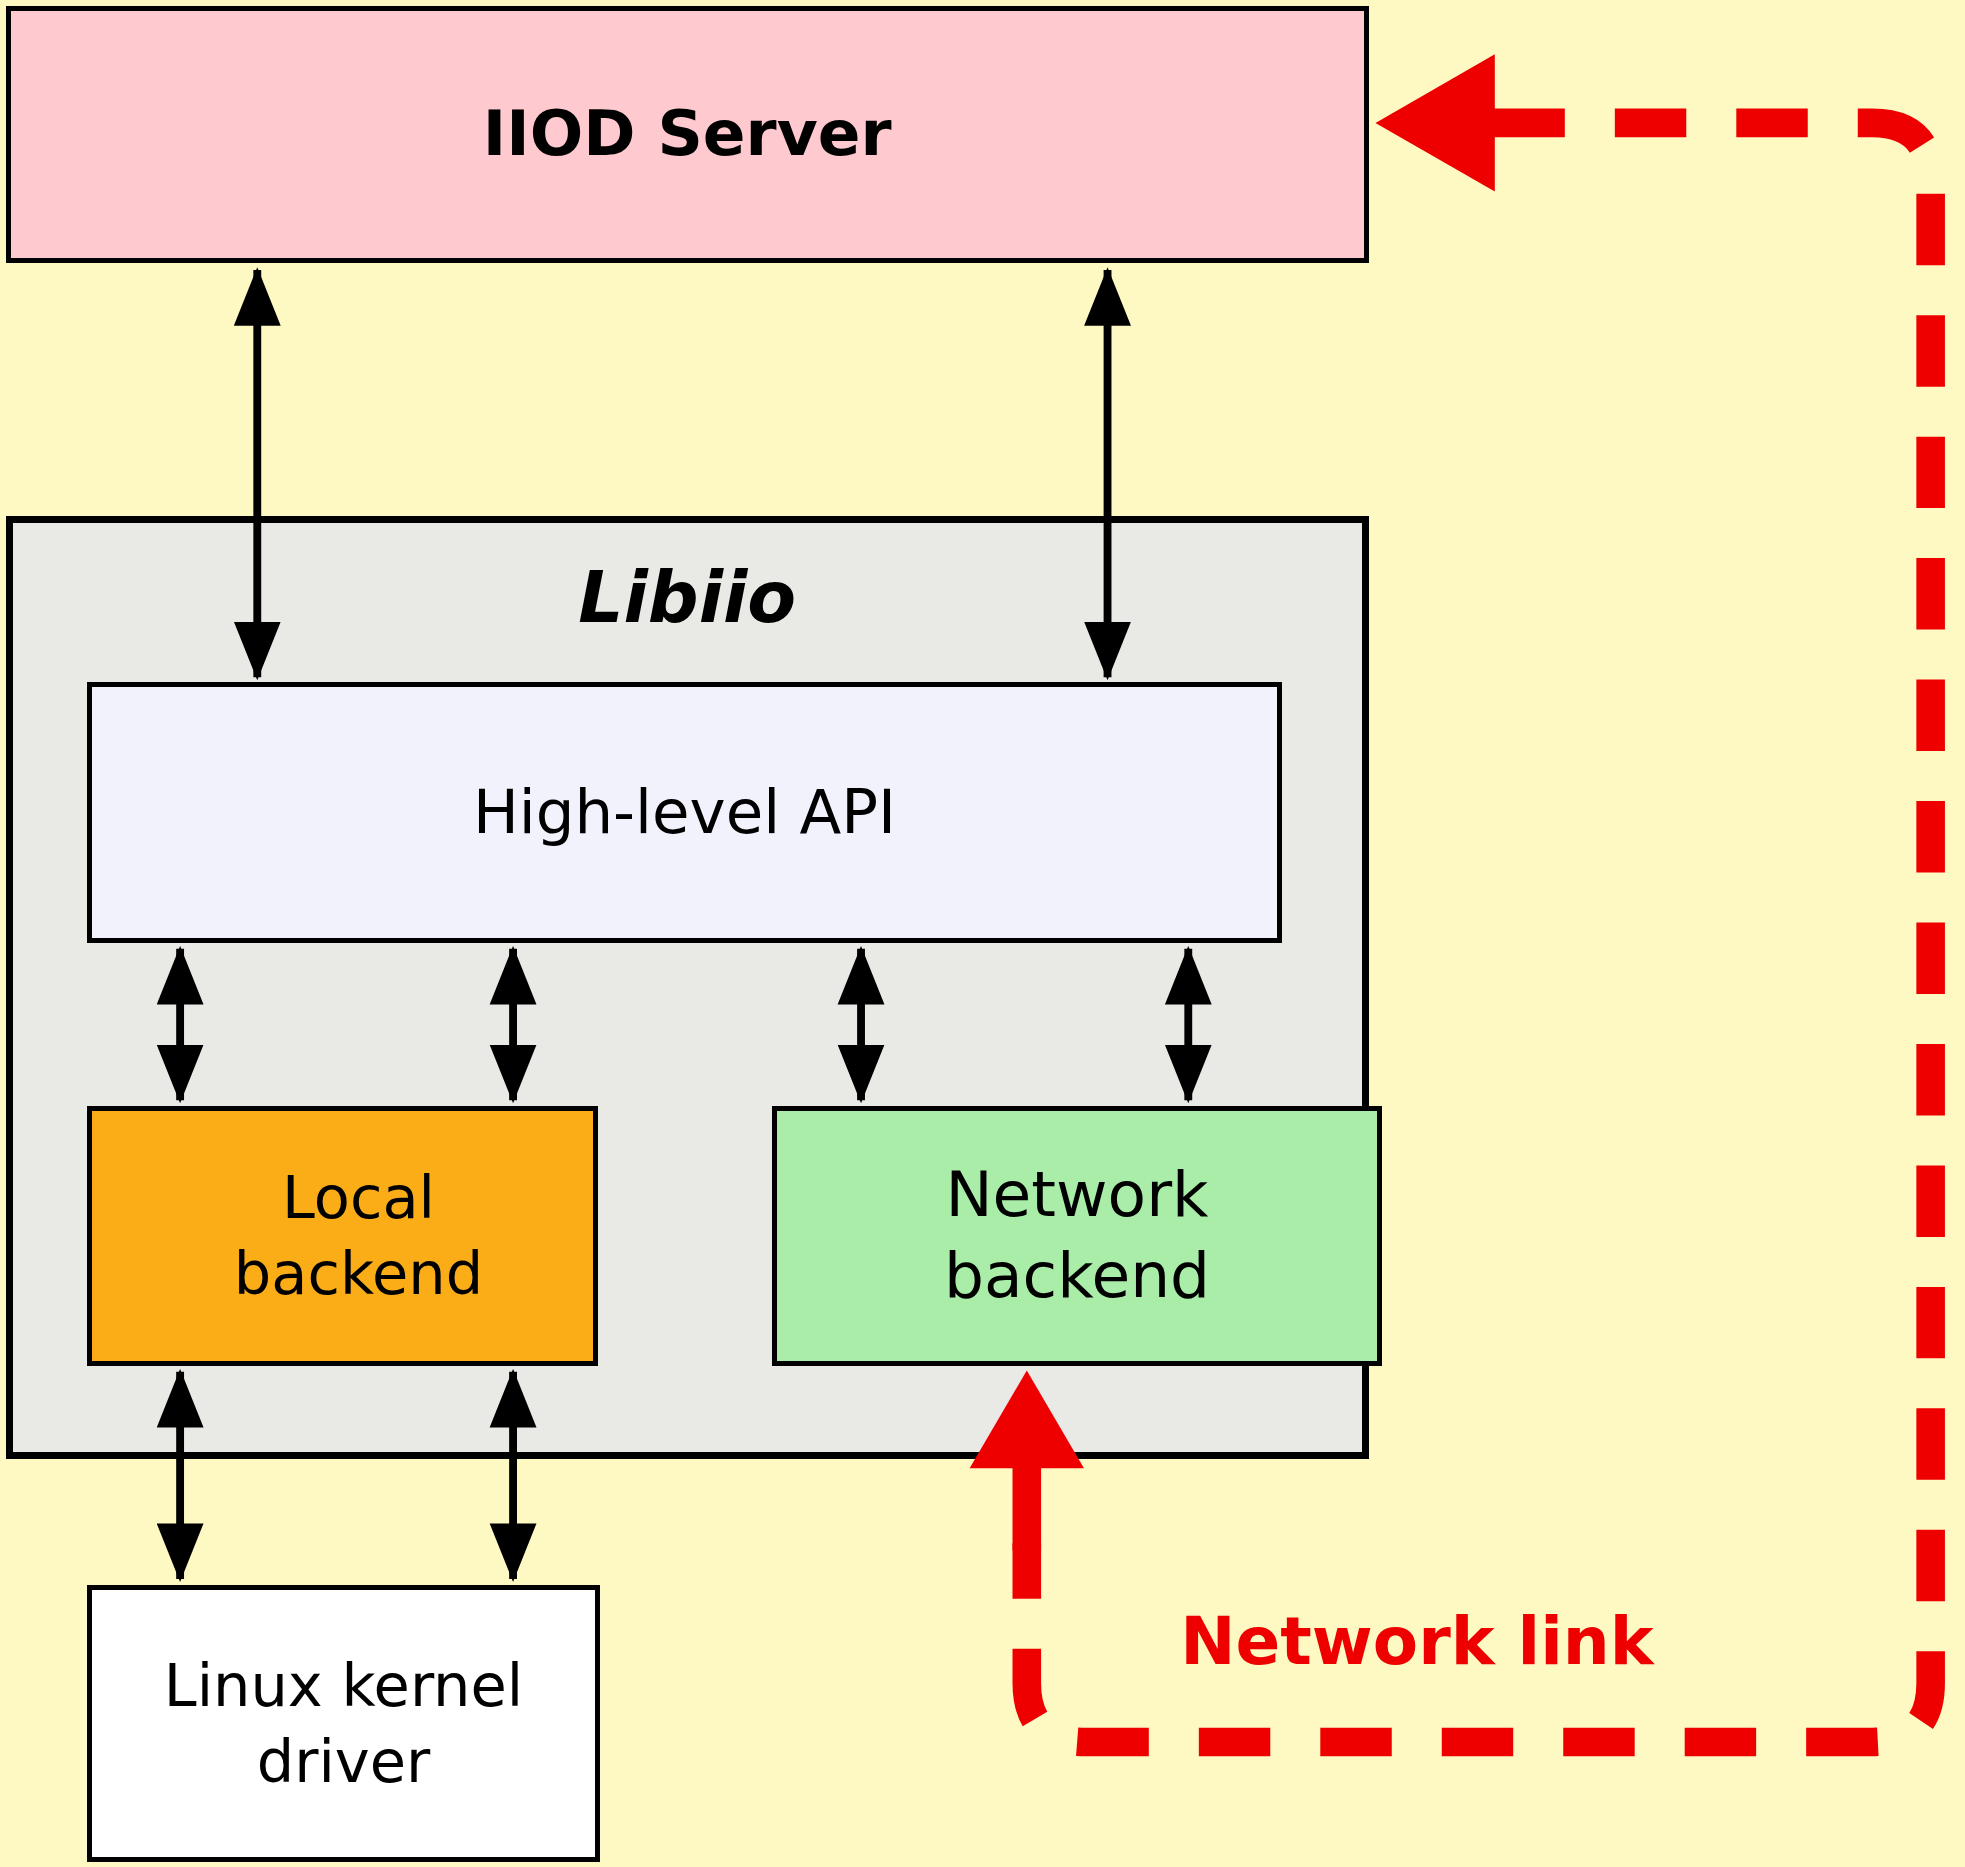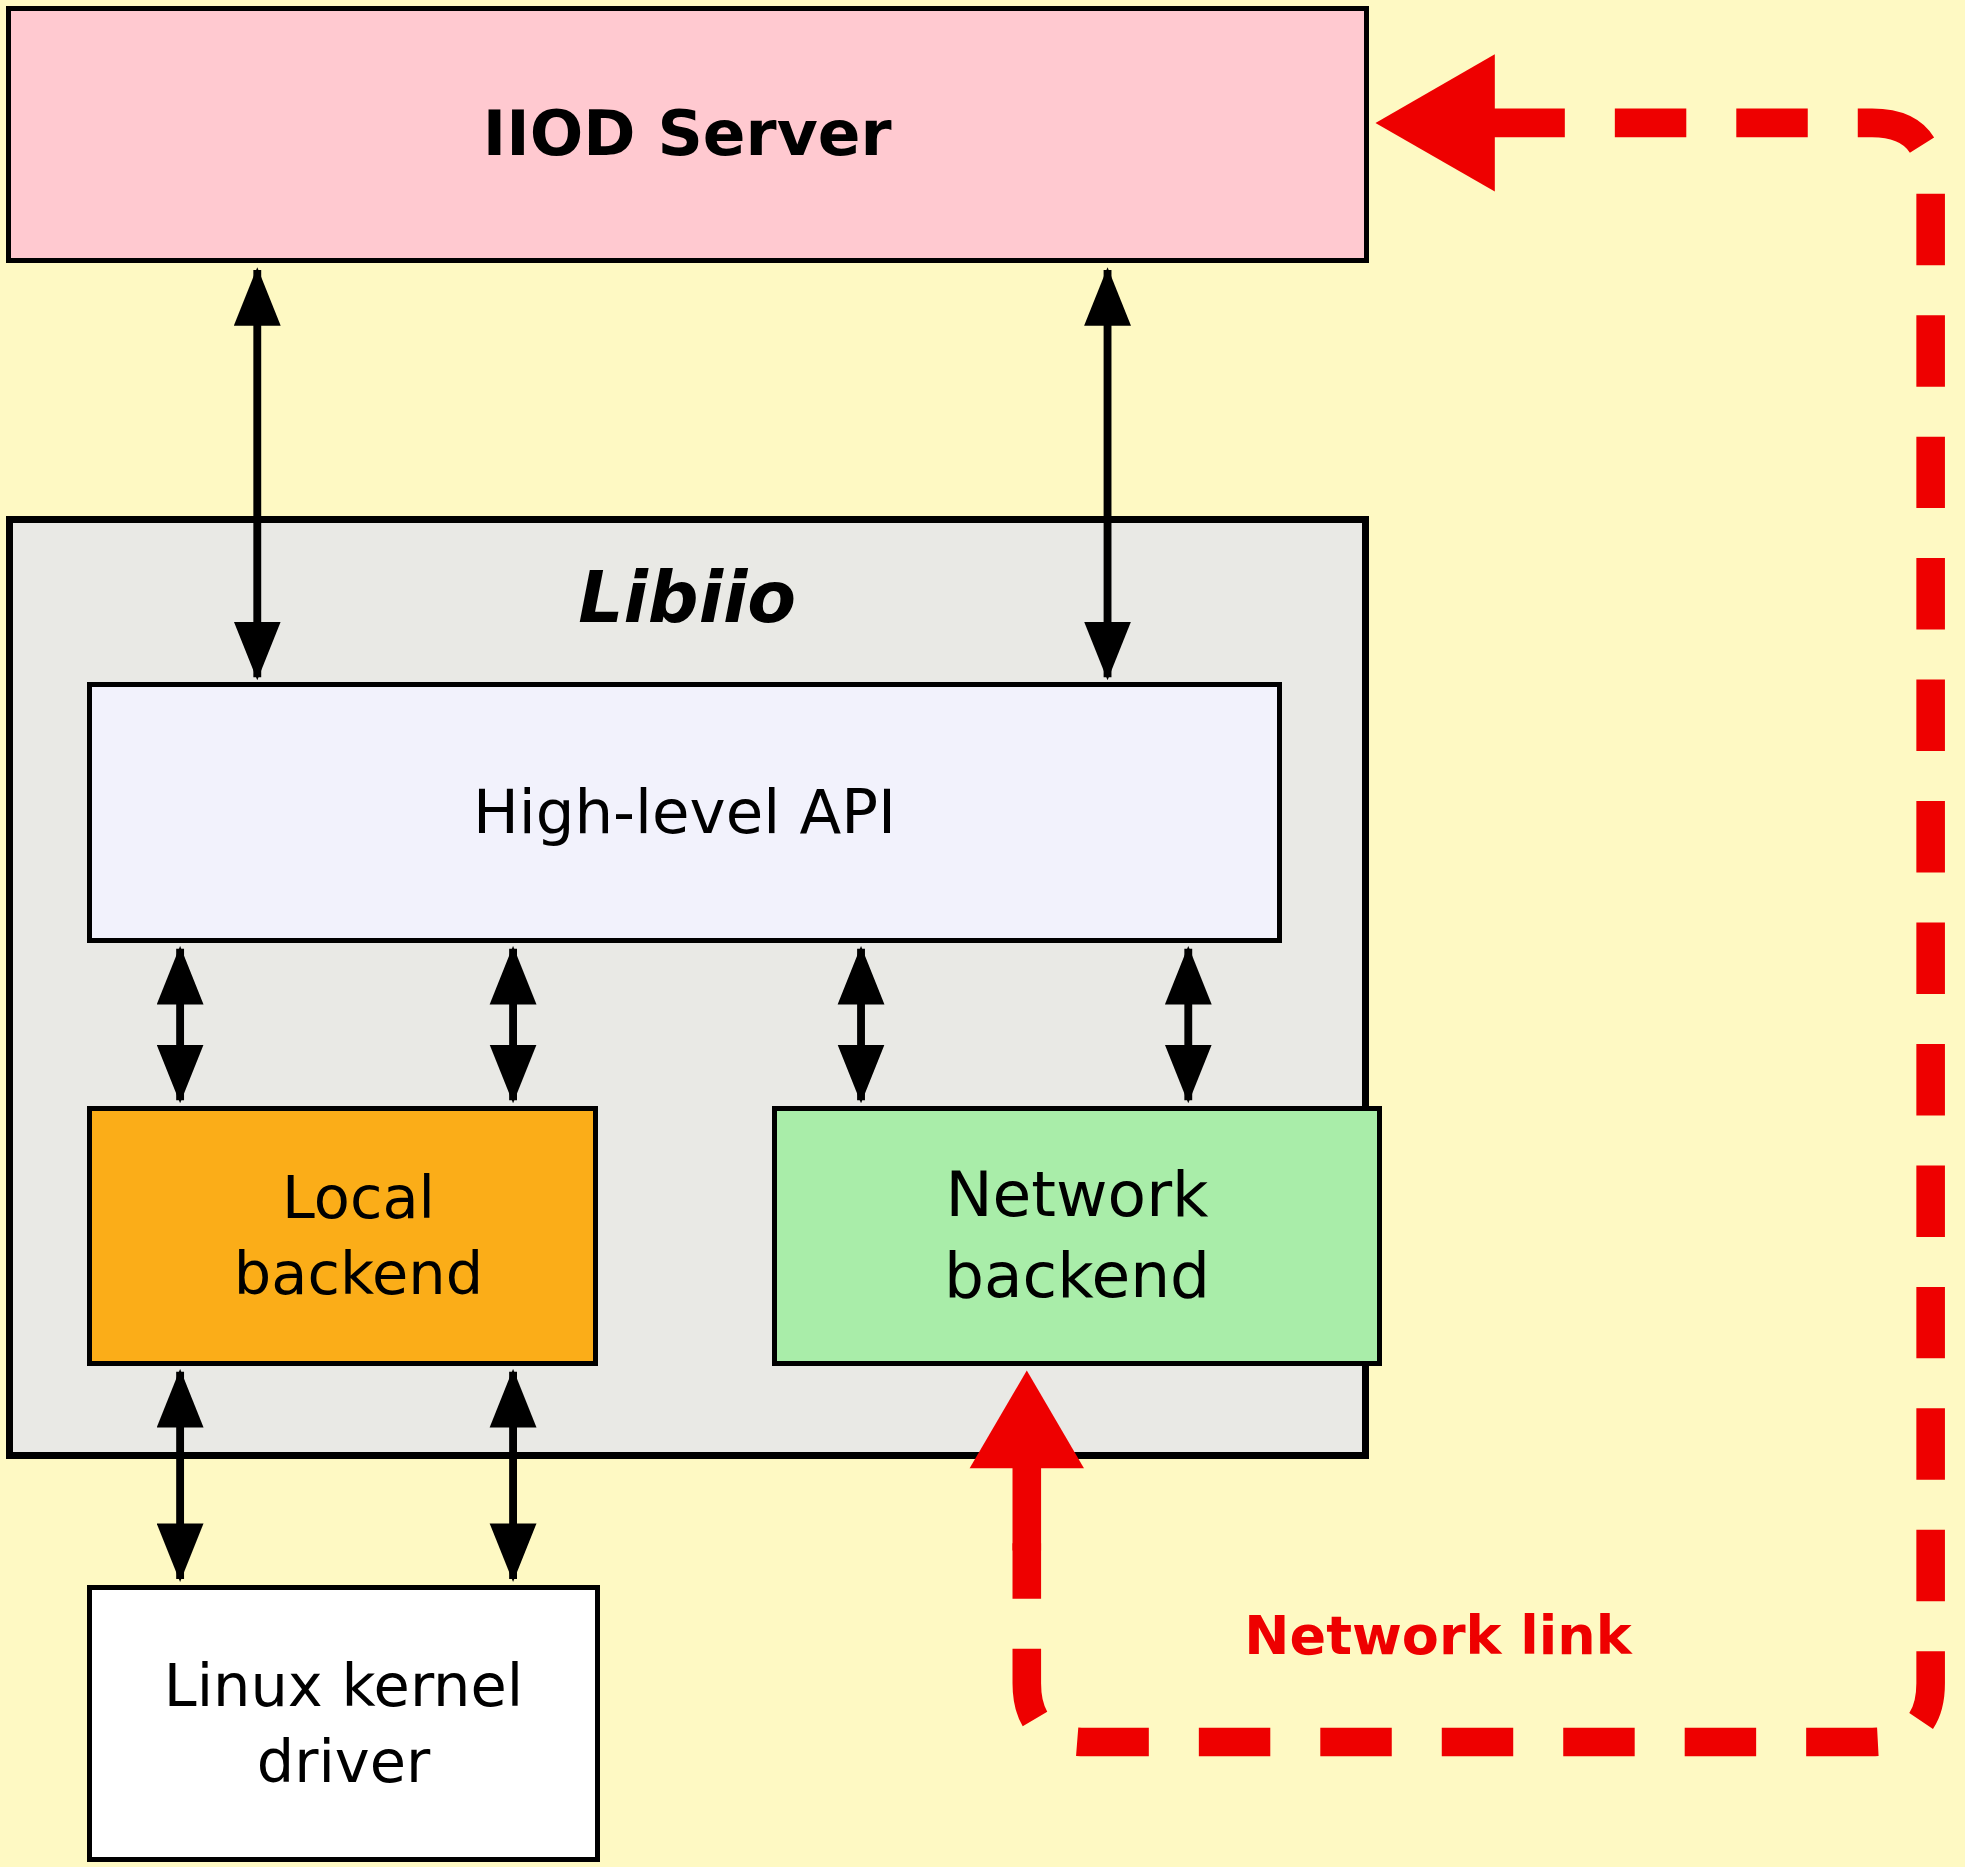--- a/index.html
+++ b/index.html
@@ -30,24 +30,24 @@
     align-items: flex-start;
   }
   .libiio .lbl { font-weight: bold; font-style: italic; font-size: 71px; margin-top: 30px; }
   .api    { left: 87px;  top: 682px;  width: 1195px; height: 261px;  font-size: 61px; }
   .local  { left: 87px;  top: 1106px; width: 511px;  height: 260px;  font-size: 59px; }
   .netbe  { left: 772px; top: 1106px; width: 610px;  height: 260px;  font-size: 63px; }
   .kernel { left: 87px;  top: 1585px; width: 513px;  height: 277px;  font-size: 59px; }
 
   .netlink-label {
     position: absolute;
-    left: 1038px; top: 1606px; width: 800px;
+    left: 1017px; top: 1606px; width: 800px;
     text-align: center;
     font-weight: bold;
-    font-size: 54px;
+    font-size: 66px;
     line-height: 1.1;
   }
 
   svg.arrows {
     position: absolute;
     left: 0; top: 0;
     width: 1965px; height: 1867px;
     pointer-events: none;
   }
 </style>

